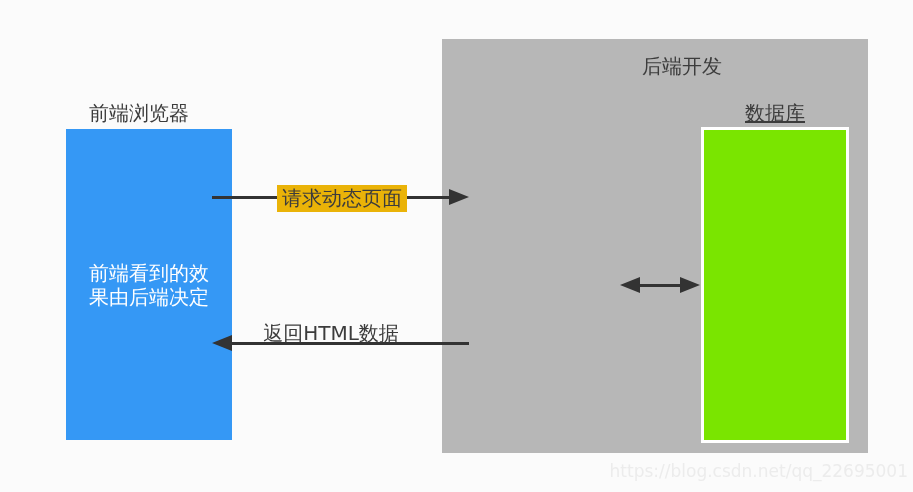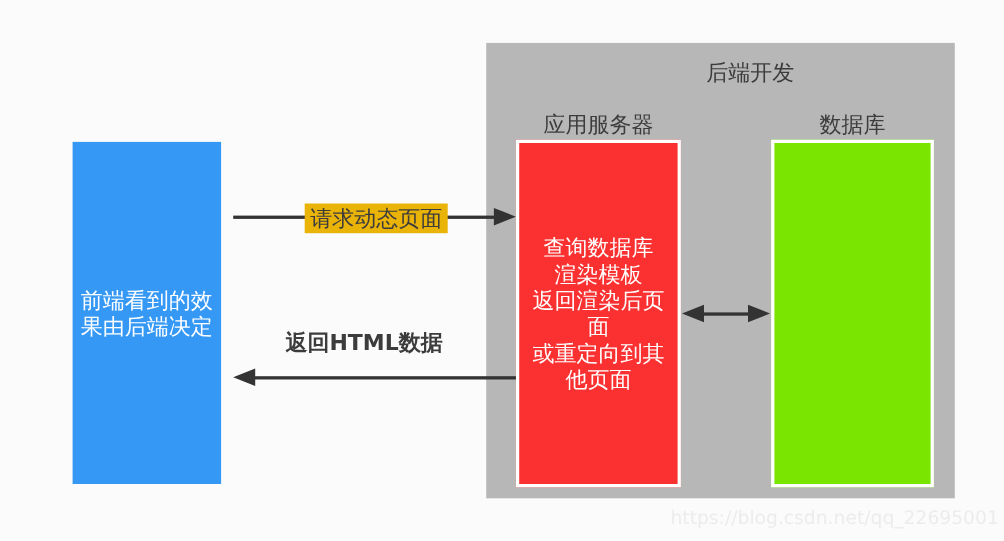--- a/index.html
+++ b/index.html
@@ -22,21 +22,21 @@
     font-size: 20px;
     color: #3c3c3c;
     text-align: center;
     white-space: nowrap;
   }
 
   
   .frontend-box {
     position: absolute;
     left: 66px; top: 129px;
-    width: 135px; height: 311px;
+    width: 166px; height: 311px;
     background: #3598f5;
     display: flex; align-items: center; justify-content: center;
     text-align: center;
   }
   .frontend-box .inner-text {
     color: #ffffff;
     font-size: 20px;
     line-height: 24px;
     white-space: pre-line;
   }
@@ -121,51 +121,43 @@
     font-size: 17px;
     color: #ececec;
     white-space: nowrap;
   }
 </style>
 </head>
 <body>
 
 <div class="canvas">
 
+  <div class="box-title" style="left:66px; top:100px; width:146px;">前端浏览器</div>
 
   <div class="frontend-box">
     <div class="inner-text">前端看到的效
 果由后端决定</div>
   </div>
 
   <div class="backend-container"></div>
   <div class="backend-title">后端开发</div>
 
-  <div class="box-title" style="left:469px; top:100px; width:150px;">应用服务器</div>
 
-  <div class="appserver-box">
-    <div class="inner-text">查询数据库
-渲染模板
-返回渲染后页
-面
-或重定向到其
-他页面</div>
-  </div>
 
-  <div class="box-title" style="left:701px; top:100px; width:148px;">数据库</div>
+  <div class="box-title" style="left:701px; top:100px; width:148px;text-decoration:underline;">数据库</div>
 
   <div class="database-box"></div>
 
   <div class="h-line" style="left:212px; top:196px; width:238px;"></div>
   <div class="arrow-head-right" style="left:449px; top:189px;"></div>
   <div class="arrow-label label-on-line" style="left:342px; top:185px;">请求动态页面</div>
 
   <div class="h-line" style="left:230px; top:342px; width:239px;"></div>
   <div class="arrow-head-left" style="left:212px; top:335px;"></div>
-  <div class="arrow-label" style="left:331px; top:298px;font-weight:bold;">返回HTML数据</div>
+  <div class="arrow-label" style="left:331px; top:320px;">返回HTML数据</div>
 
   <div class="h-line" style="left:634px; top:284px; width:52px;"></div>
   <div class="arrow-head-left" style="left:620px; top:277px;"></div>
   <div class="arrow-head-right" style="left:680px; top:277px;"></div>
 
   <div class="watermark">https://blog.csdn.net/qq_22695001</div>
 
 </div>
 
 </body></html>

